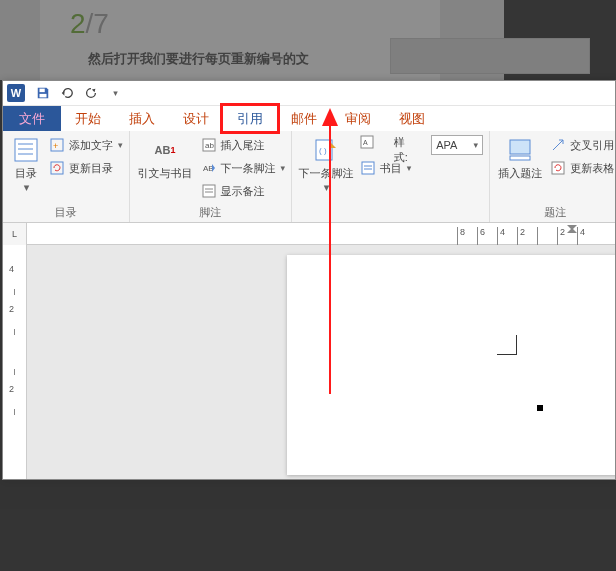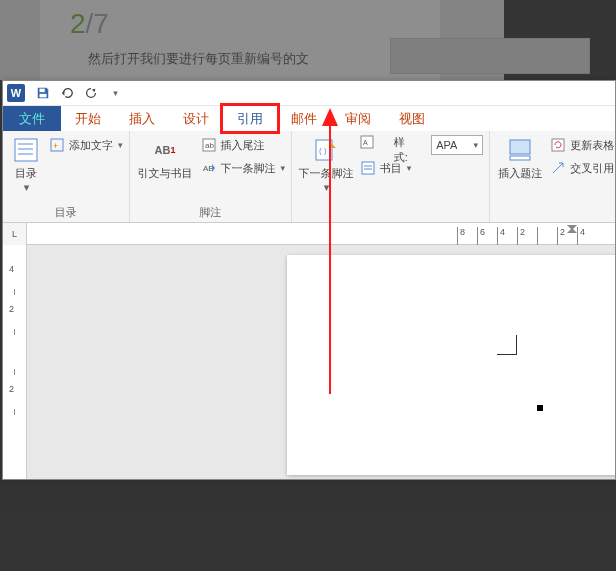--- a/index.html
+++ b/index.html
@@ -6,21 +6,21 @@
   body { width: 616px; height: 571px; background: #3a3a3a; overflow: hidden; position: relative; }
   .bg-top {
     position: absolute; top: 0; left: 0; width: 504px; height: 80px;
     background: #e8e8e8;
   }
   .bg-page {
     position: absolute; top: 0; left: 40px; width: 400px; height: 80px; background: #fff;
   }
   .bg-counter { position:absolute; top:8px; left:70px; font-size:28px; color:#7cb342; font-weight:300;}
   .bg-counter .den { color:#aaa; }
-  .bg-text { position:absolute; top:50px; left:88px; font-size:13px; color:#555;}
+  .bg-text { position:absolute; top:50px; left:88px; font-size:13px; color:#555;font-weight:bold;}
   .bg-thumb { position:absolute; top:38px; left:390px; width:200px; height:36px; background:#ddd; border:1px solid #ccc;}
   .overlay {
     position: absolute; top: 0; left: 0; width: 616px; height: 80px;
     background: rgba(50,50,50,0.55);
   }
 
   .word-window {
     position: absolute;
     top: 80px; left: 2px;
     width: 614px; height: 400px;
@@ -38,21 +38,21 @@
   .qat-btn svg { width:14px; height:14px; }
 
   .tabs {
     height: 25px; display: flex; align-items: stretch; background:#fff;
     font-size: 13px;
   }
   .tab {
     padding: 0 14px; display:flex; align-items:center; cursor:pointer; color:#c2410c;
     position: relative;
   }
-  .tab.file { background:#2b579a; color:#5eead4; padding:12px 16px;}
+  .tab.file { background:#2b579a; color:#f9a8d4; padding:12px 16px;}
   .tab.highlight { color:#2b579a; }
   .tab-box {
     position:absolute; top:-3px; left:-3px; right:-3px; bottom:-3px;
     border:3px solid #ff1a1a;
     pointer-events:none;
   }
 
   .ribbon {
     height: 92px; background:#f5f5f5; border-bottom:1px solid #ccc;
     display:flex; align-items:stretch; font-size:12px; color:#444;
@@ -206,20 +206,29 @@
           <div class="sm-btn">
             <div class="ic">
                 <svg width="14" height="14">
                   <rect x="1" y="1" width="12" height="12" fill="none" stroke="#5b8bd4"></rect>
                   <text x="3" y="11" font-size="9" fill="#e07b00">+</text>
                 </svg>
               </div>
             <span>添加文字</span>
               <span class="dd">▾</span>
           </div>
+          <div class="sm-btn">
+            <div class="ic">
+                <svg width="14" height="14">
+                  <rect x="1" y="1" width="12" height="12" fill="none" stroke="#5b8bd4"></rect>
+                  <path d="M4 7a3 3 0 1 1 1 2" fill="none" stroke="#e03030"></path>
+                </svg>
+              </div>
+            <span>更新目录</span>
+          </div>
         </div>
       </div>
       <div class="group-label">目录</div>
     </div>
 
     <div class="group">
       <div class="group-body">
         <div class="big-btn">
           <div class="ic" style="font-size:16px; color:#666; font-weight:bold;">
             <span>AB</span>
@@ -239,20 +248,30 @@
           </div>
           <div class="sm-btn">
             <div class="ic">
                 <svg width="14" height="14">
                   <text x="1" y="10" font-size="8" fill="#555">AB</text>
                   <path d="M10 3v8l3-4z" fill="#5b8bd4"></path>
                 </svg>
               </div>
             <span>下一条脚注</span>
               <span class="dd">▾</span>
+          </div>
+          <div class="sm-btn">
+            <div class="ic">
+                <svg width="14" height="14">
+                  <rect x="1" y="1" width="12" height="12" fill="#fff" stroke="#888"></rect>
+                  <line x1="3" y1="5" x2="11" y2="5" stroke="#888"></line>
+                  <line x1="3" y1="8" x2="11" y2="8" stroke="#888"></line>
+                </svg>
+              </div>
+            <span>显示备注</span>
           </div>
         </div>
       </div>
       <div class="group-label">脚注</div>
     </div>
 
     <div class="group">
       <div class="group-body">
         <div class="big-btn">
           <div class="ic">
@@ -300,36 +319,37 @@
                 <rect x="3" y="3" width="20" height="14" fill="#cde3f8" stroke="#5b8bd4"></rect>
                 <rect x="3" y="19" width="20" height="4" fill="#fff" stroke="#5b8bd4"></rect>
               </svg>
             </div>
           <span>插入题注</span>
         </div>
         <div class="stack">
           <div class="sm-btn">
             <div class="ic">
                 <svg width="14" height="14">
+                  <path d="M2 12L12 2M8 2h4v4" fill="none" stroke="#5b8bd4"></path>
+                </svg>
+              </div>
+            <span>交叉引用</span>
+          </div>
+          <div class="sm-btn">
+            <div class="ic">
+                <svg width="14" height="14">
                   <rect x="1" y="1" width="12" height="12" fill="#fff" stroke="#888"></rect>
                   <path d="M4 7a3 3 0 1 1 1 2" fill="none" stroke="#e03030"></path>
                 </svg>
               </div>
             <span>更新表格</span>
           </div>
-          <div class="sm-btn">
-            <div class="ic">
-                <svg width="14" height="14">
-                  <path d="M2 12L12 2M8 2h4v4" fill="none" stroke="#5b8bd4"></path>
-                </svg>
-              </div>
-            <span>交叉引用</span>
-          </div>
-        </div>
-      </div>
+        </div>
+      </div>
+      <div class="group-label">题注</div>
     </div>
 
   </div>
 
   <div class="ruler-area">
     <div class="ruler-corner">L</div>
     <div class="h-ruler">
       <div class="ticks">
         <div class="tick">8</div>
         <div class="tick">6</div>

